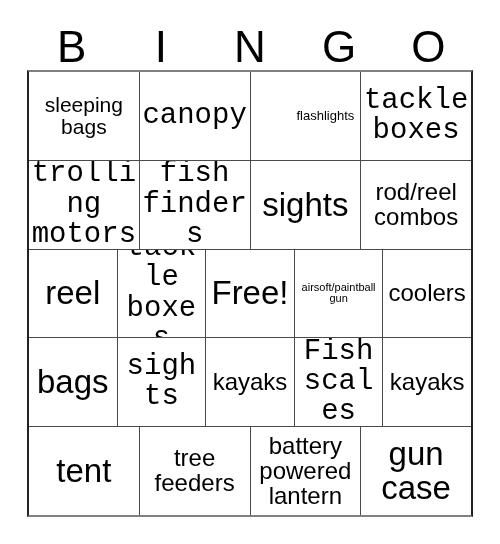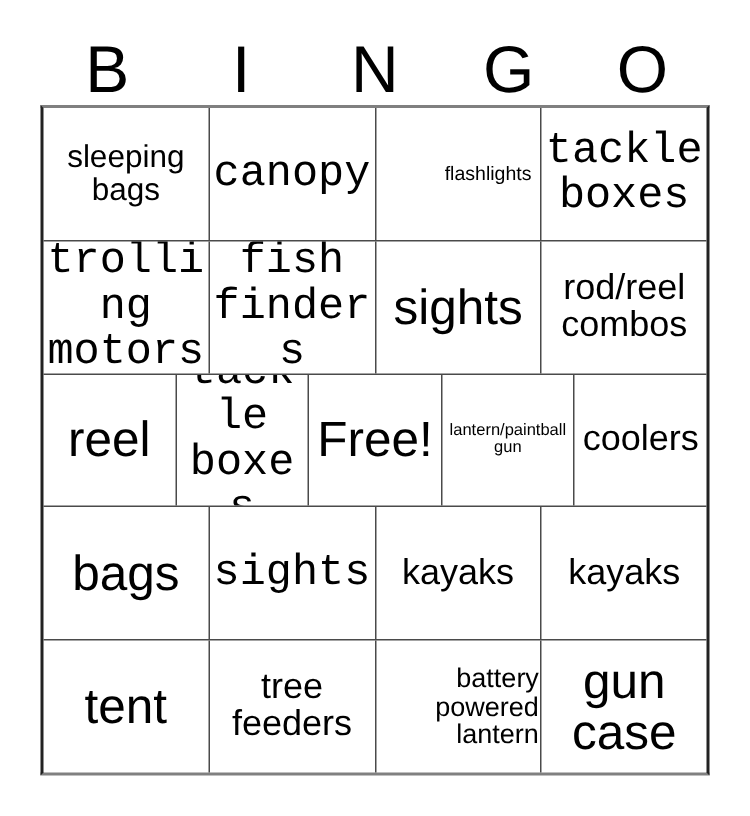--- a/index.html
+++ b/index.html
@@ -83,21 +83,21 @@
     width: 100%;
     line-height: 1.04;
     font-weight: normal;
     word-wrap: break-word;
     white-space: pre-line;
   }
 
   
   .fs-xs   { font-size: 11px; }
   .fs-sm   { font-size: 13px; padding-left: 40px; }
-  .fs-md   { font-size: 18px; text-align: right; }
+  .fs-md   { font-size: 24px; }
   .fs-lg   { font-size: 21px; }
   .fs-xl   { font-size: 24px; }
   .fs-xxl  { font-size: 29px; font-family: Liberation Mono, monospace; }
   .fs-huge { font-size: 33px; }
 </style>
 </head>
 <body>
 
 <div id="card">
 
@@ -145,36 +145,39 @@
       <div class="cell">
           <span class="cell-text fs-huge">reel</span>
         </div>
       <div class="cell">
           <span class="cell-text fs-xxl">tackle boxes</span>
         </div>
       <div class="cell">
           <span class="cell-text fs-huge">Free!</span>
         </div>
       <div class="cell">
-          <span class="cell-text fs-xs">lantern/paintball gun</span>
+          <span class="cell-text fs-xs">airsoft/paintball gun</span>
         </div>
       <div class="cell">
           <span class="cell-text fs-xl">coolers</span>
         </div>
     </div>
 
     <div class="grid-row">
       <div class="cell">
           <span class="cell-text fs-huge">bags</span>
         </div>
       <div class="cell">
           <span class="cell-text fs-xxl">sights</span>
         </div>
       <div class="cell">
           <span class="cell-text fs-xl">kayaks</span>
+        </div>
+      <div class="cell">
+          <span class="cell-text fs-xxl">Fish scales</span>
         </div>
       <div class="cell">
           <span class="cell-text fs-xl">kayaks</span>
         </div>
     </div>
 
     <div class="grid-row">
       <div class="cell">
           <span class="cell-text fs-huge">tent</span>
         </div>

